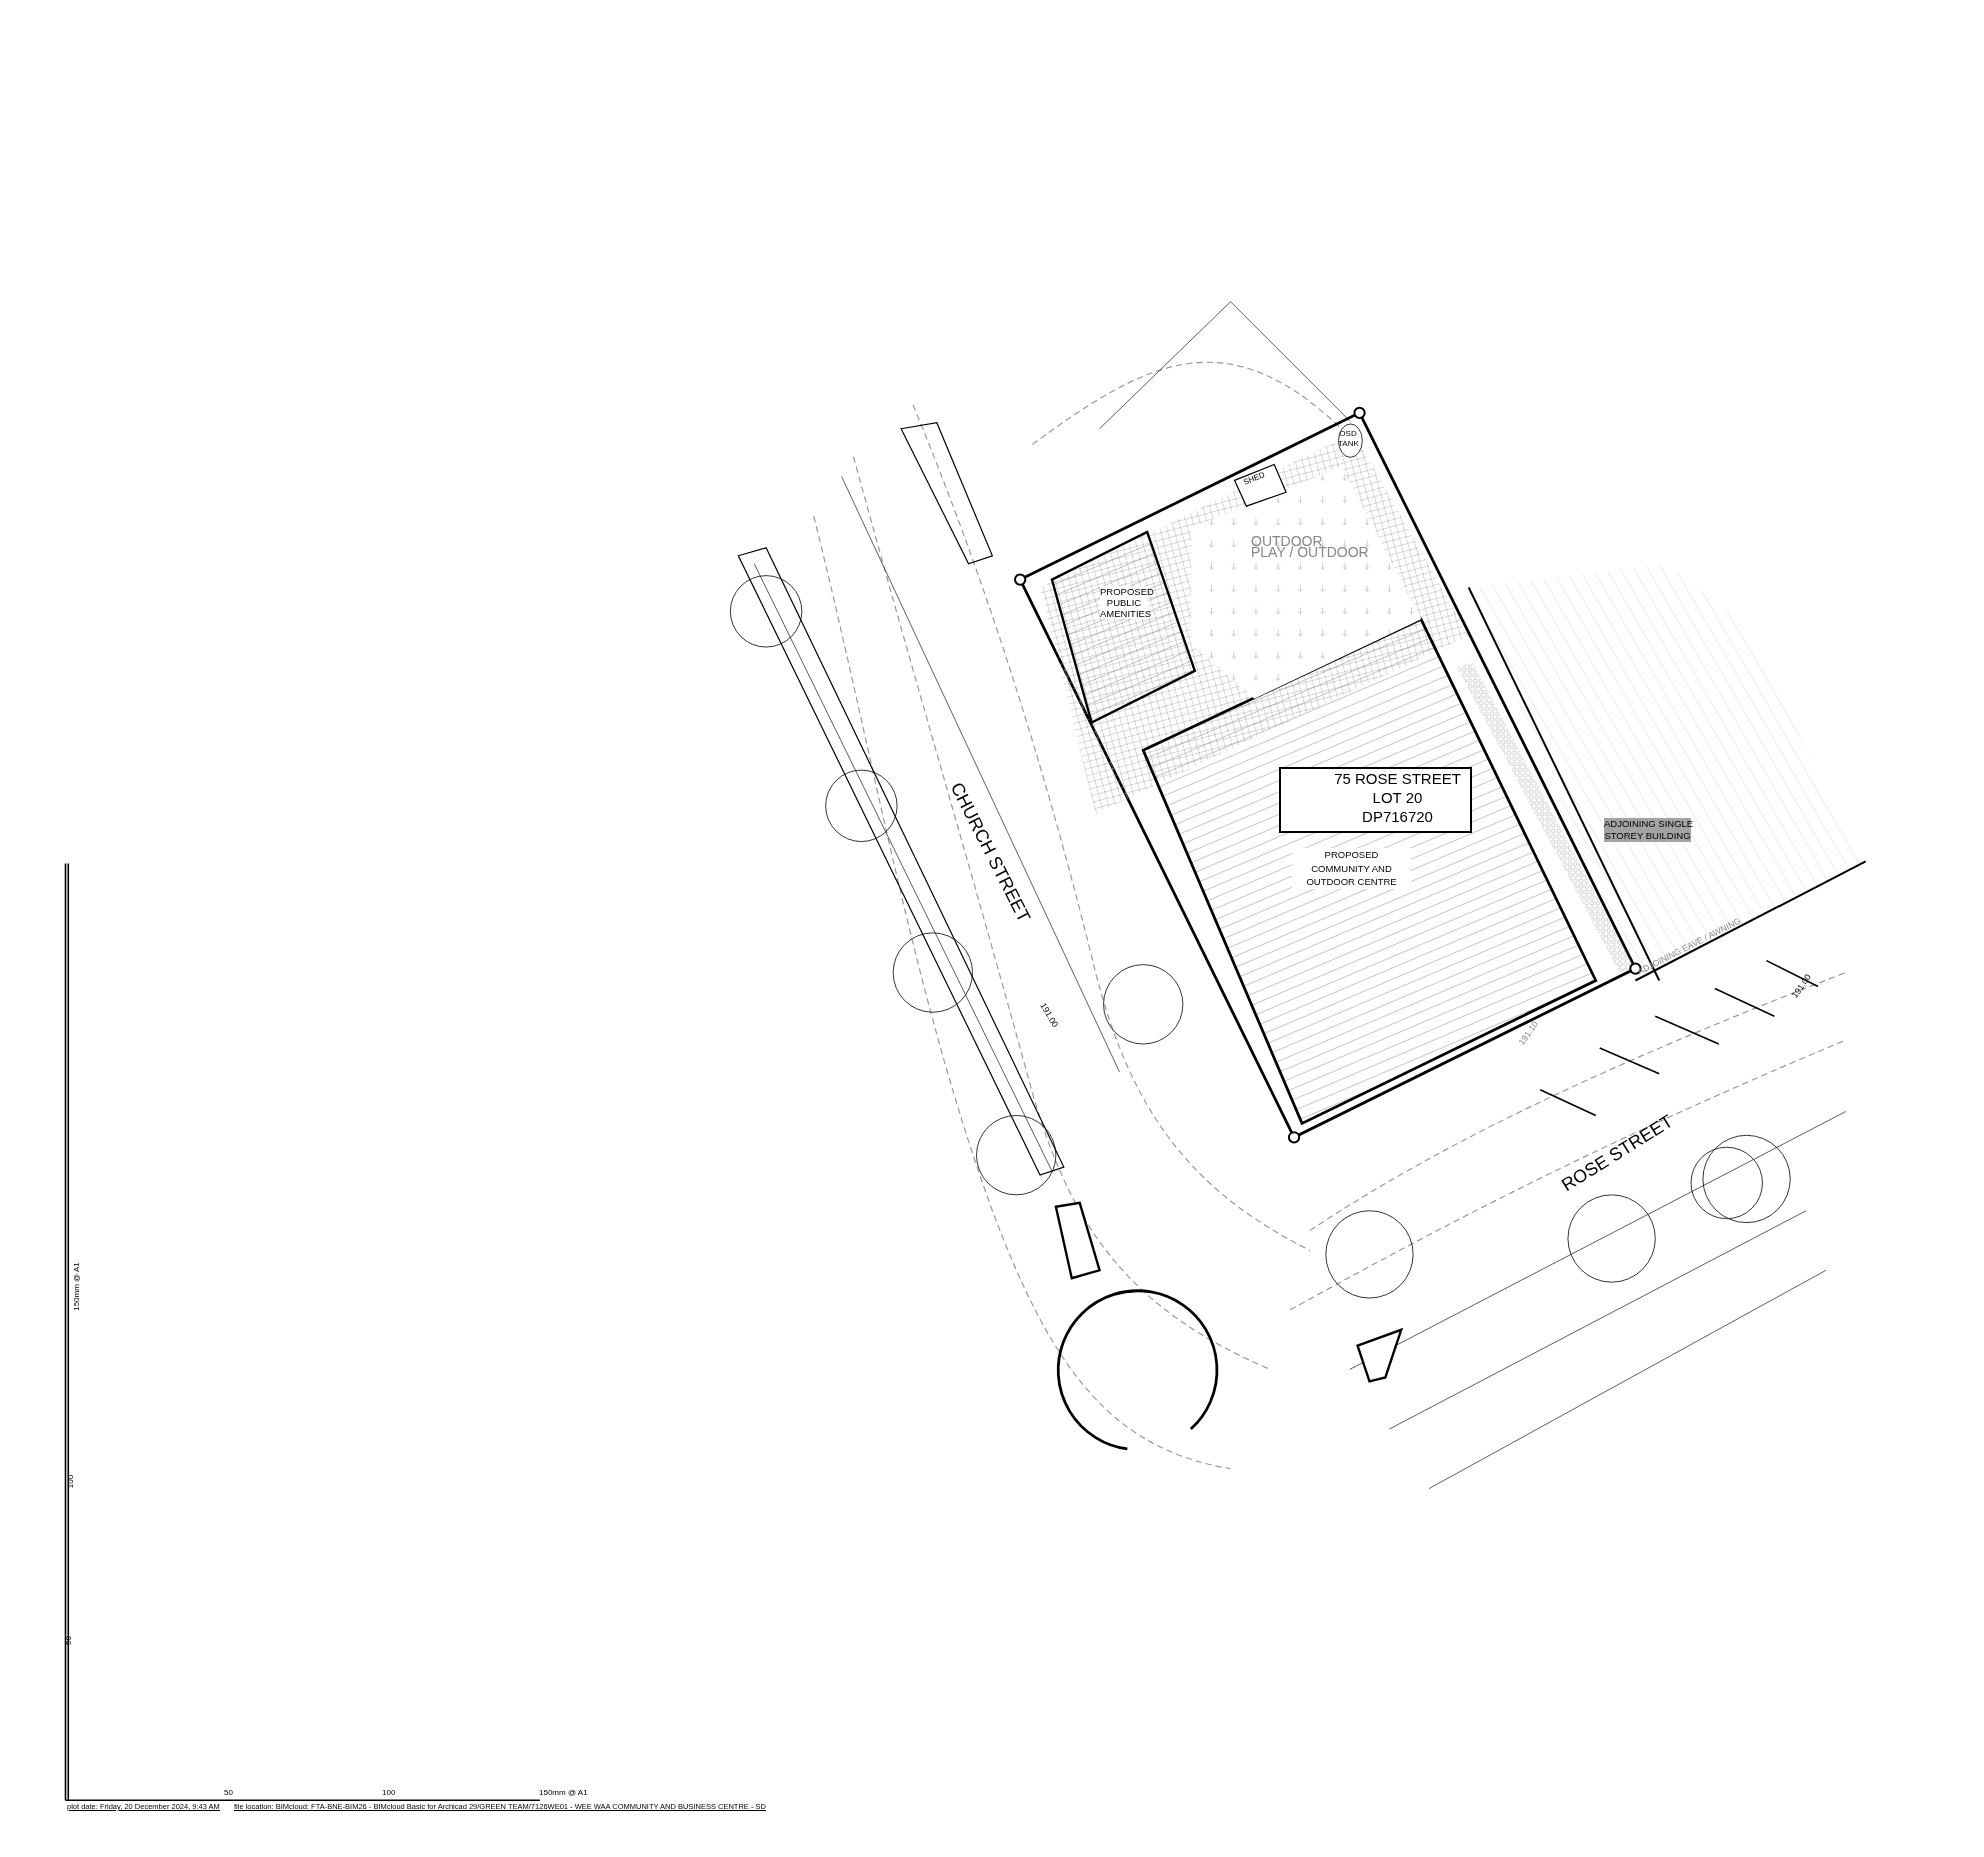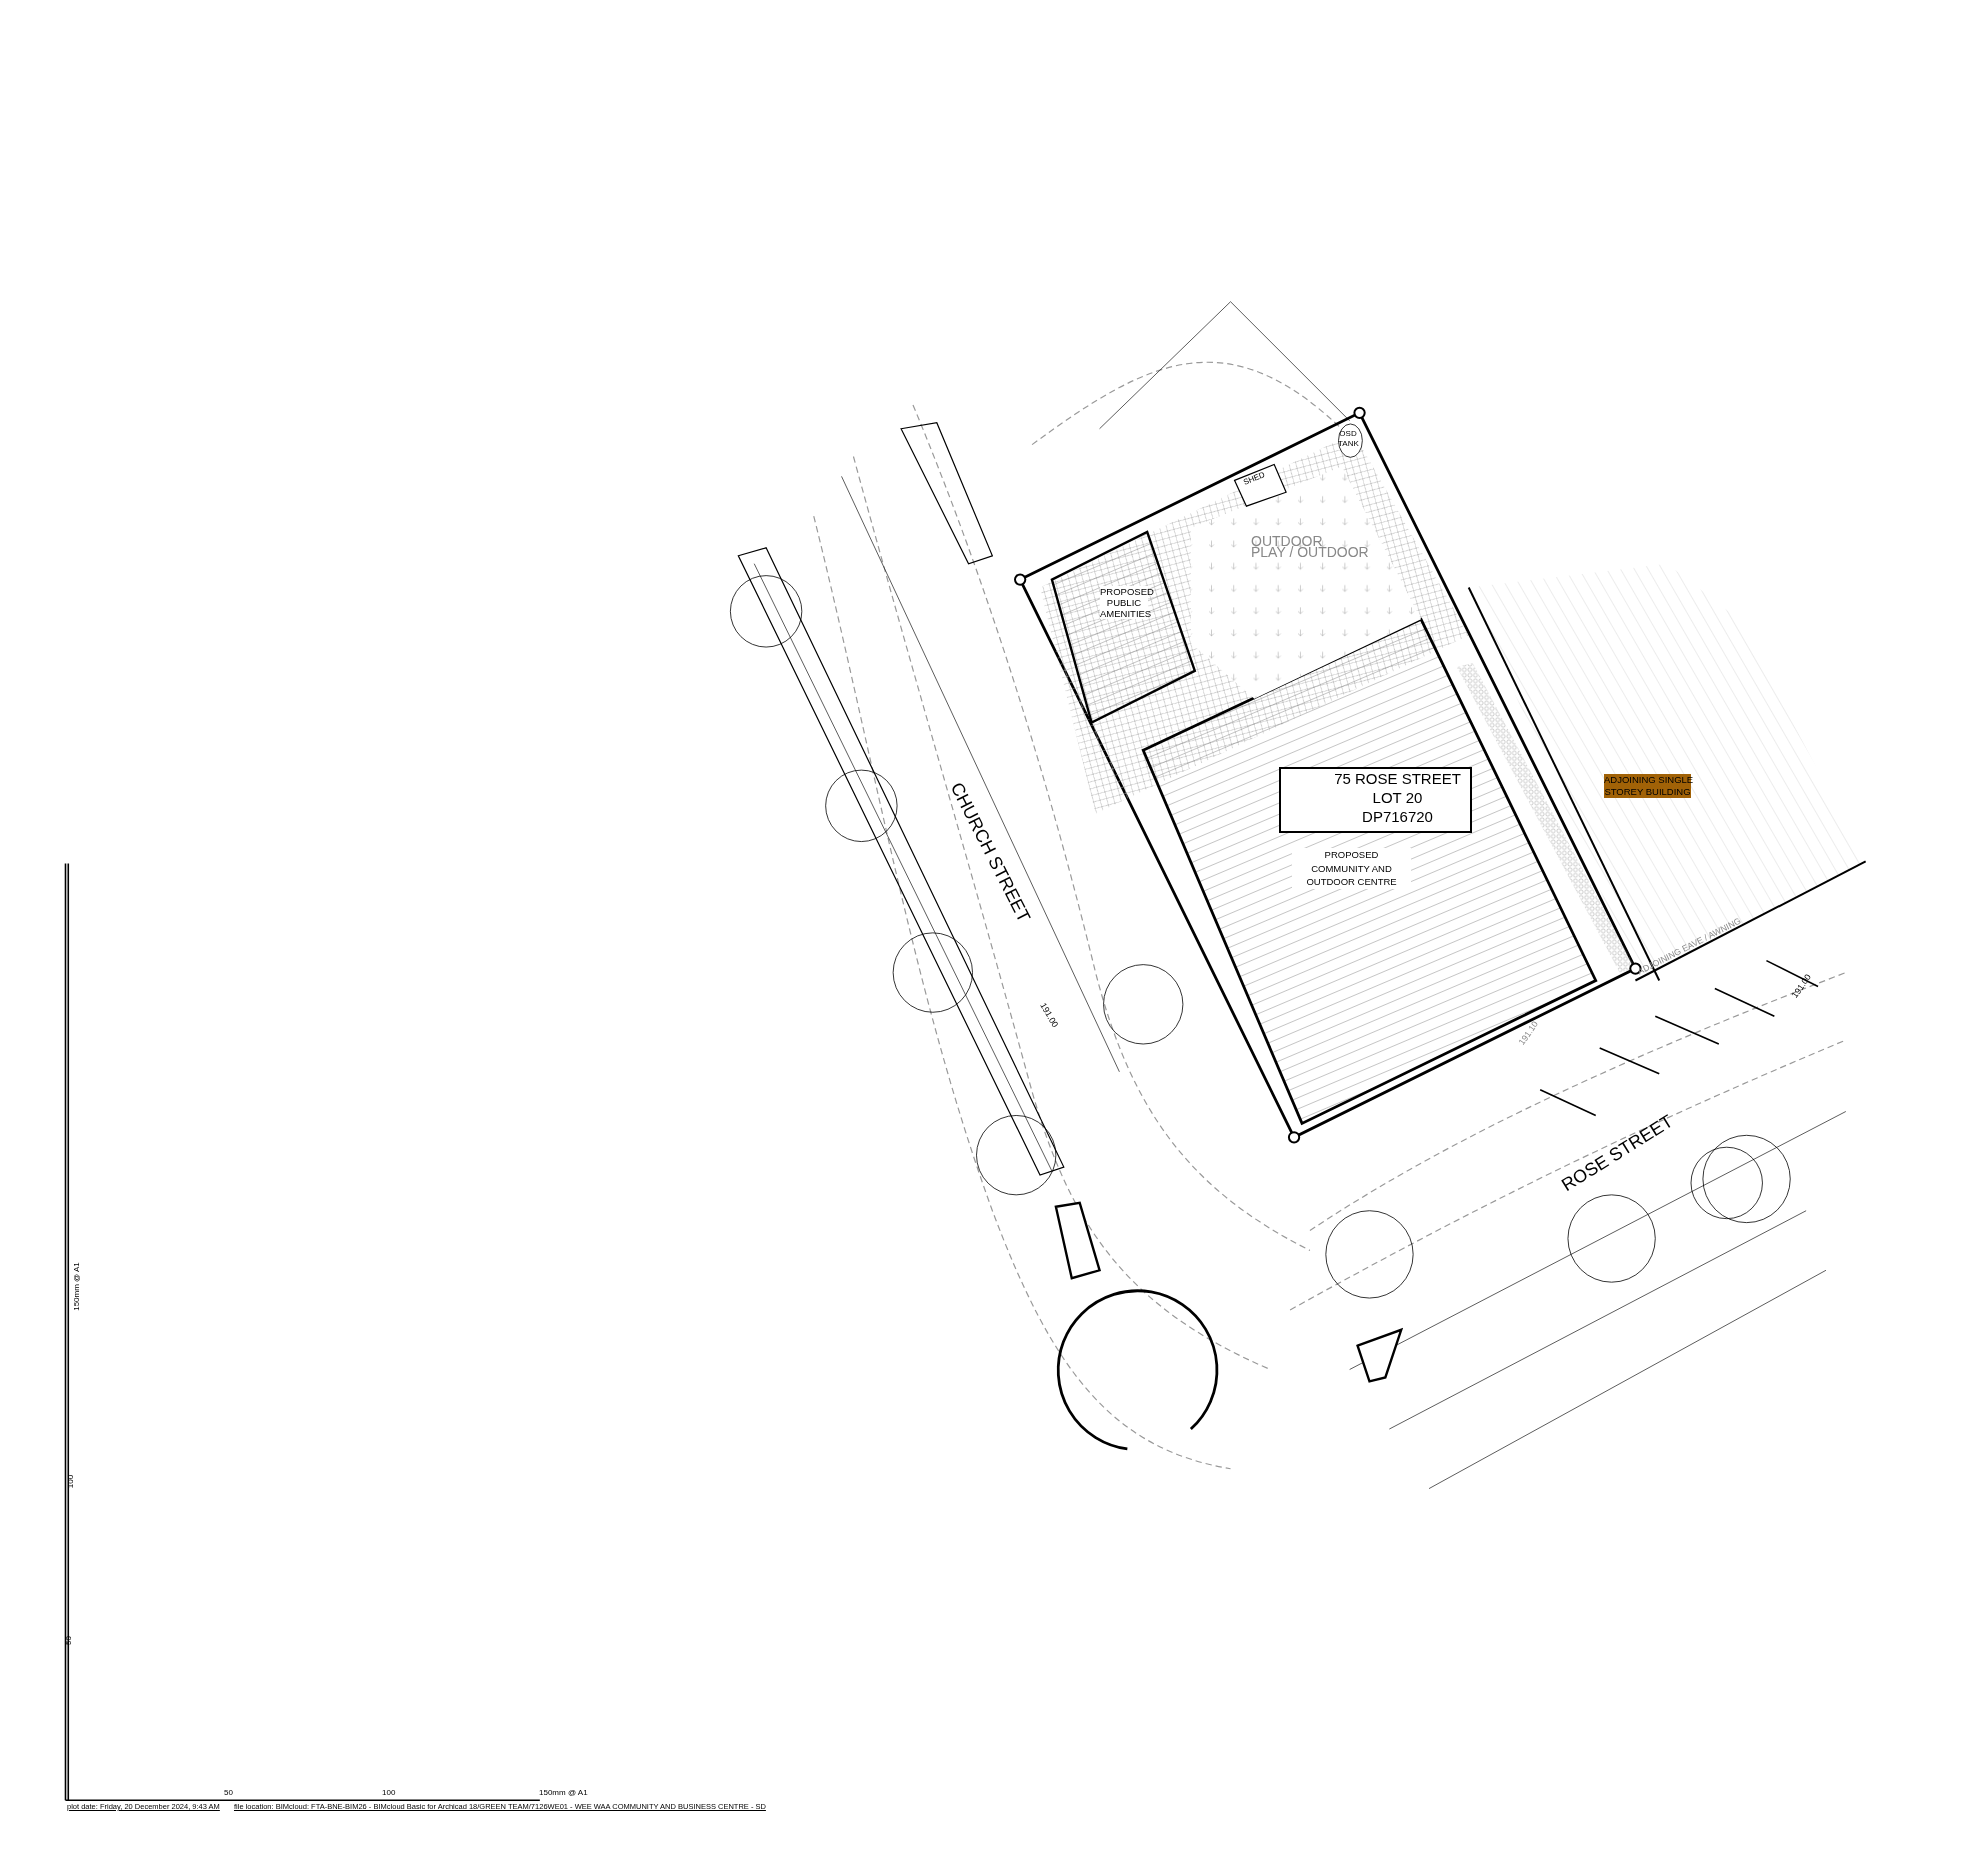--- a/index.html
+++ b/index.html
@@ -137,39 +137,39 @@
   </div>
   <div class="map-label" style="left:1251px; top:536px; width:71px; font-size:14px; line-height:11px; color:#888;">
     <div>OUTDOOR</div>
     <div>PLAY / OUTDOOR</div>
   </div>
   <div class="map-label" style="left:1243px; top:474px; font-size:8px; transform:rotate(-22deg);">SHED</div>
   <div class="map-label" style="left:1338px; top:429px; width:20px; font-size:8px; line-height:10.3px;">
     <div>OSD</div>
     <div>TANK</div>
   </div>
-  <div class="map-label" style="left:1604px; top:774px; width:87px; font-size:9.5px; line-height:12px; background:#a16207;">
+  <div class="map-label" style="left:1604px; top:818px; width:87px; font-size:9.5px; line-height:12px; background:#a3a3a3;">
     <div>ADJOINING SINGLE</div>
     <div>STOREY BUILDING</div>
   </div>
   <div class="map-label" style="left:1632px; top:941px; font-size:8.7px; color:#888; transform:rotate(-27deg);">ADJOINING EAVE / AWNING</div>
   <div class="map-label" style="left:913px; top:842px; font-size:18px; transform:rotate(63deg);">CHURCH STREET</div>
   <div class="map-label" style="left:1554px; top:1143px; font-size:18px; transform:rotate(-32deg);">ROSE STREET</div>
   <div class="map-label" style="left:1036px; top:1010px; font-size:8.7px; transform:rotate(60deg);">191.00</div>
   <div class="map-label" style="left:1788px; top:981px; font-size:8.7px; transform:rotate(-55deg);">191.00</div>
   <div class="map-label" style="left:1515px; top:1028px; font-size:8.7px; color:#888; transform:rotate(-55deg);">191.10</div>
 
   <div class="abs" style="left:224px; top:1788px; font-size:8px;">50</div>
   <div class="abs" style="left:382px; top:1788px; font-size:8px;">100</div>
   <div class="abs" style="left:539px; top:1788px; font-size:8px;">150mm @ A1</div>
   <div class="abs" style="left:64px; top:1636px; font-size:8px; transform:rotate(-90deg);">50</div>
   <div class="abs" style="left:64px; top:1477px; font-size:8px; transform:rotate(-90deg);">100</div>
   <div class="abs" style="left:52px; top:1282px; font-size:8px; transform:rotate(-90deg);">150mm @ A1</div>
 
   <div class="abs footer">
     <span>plot date: Friday, 20 December 2024, 9:43 AM</span>
-    <span>file location: BIMcloud: FTA-BNE-BIM26 - BIMcloud Basic for Archicad 18/GREEN TEAM/7126WE01 - WEE WAA COMMUNITY AND BUSINESS CENTRE - SD</span>
+    <span>file location: BIMcloud: FTA-BNE-BIM26 - BIMcloud Basic for Archicad 29/GREEN TEAM/7126WE01 - WEE WAA COMMUNITY AND BUSINESS CENTRE - SD</span>
   </div>
 
   <div class="fld-val" style="left:2436px; top:1725px; font-size:14.3px;"></div>
 
 </div>
 
 
 </body></html>

